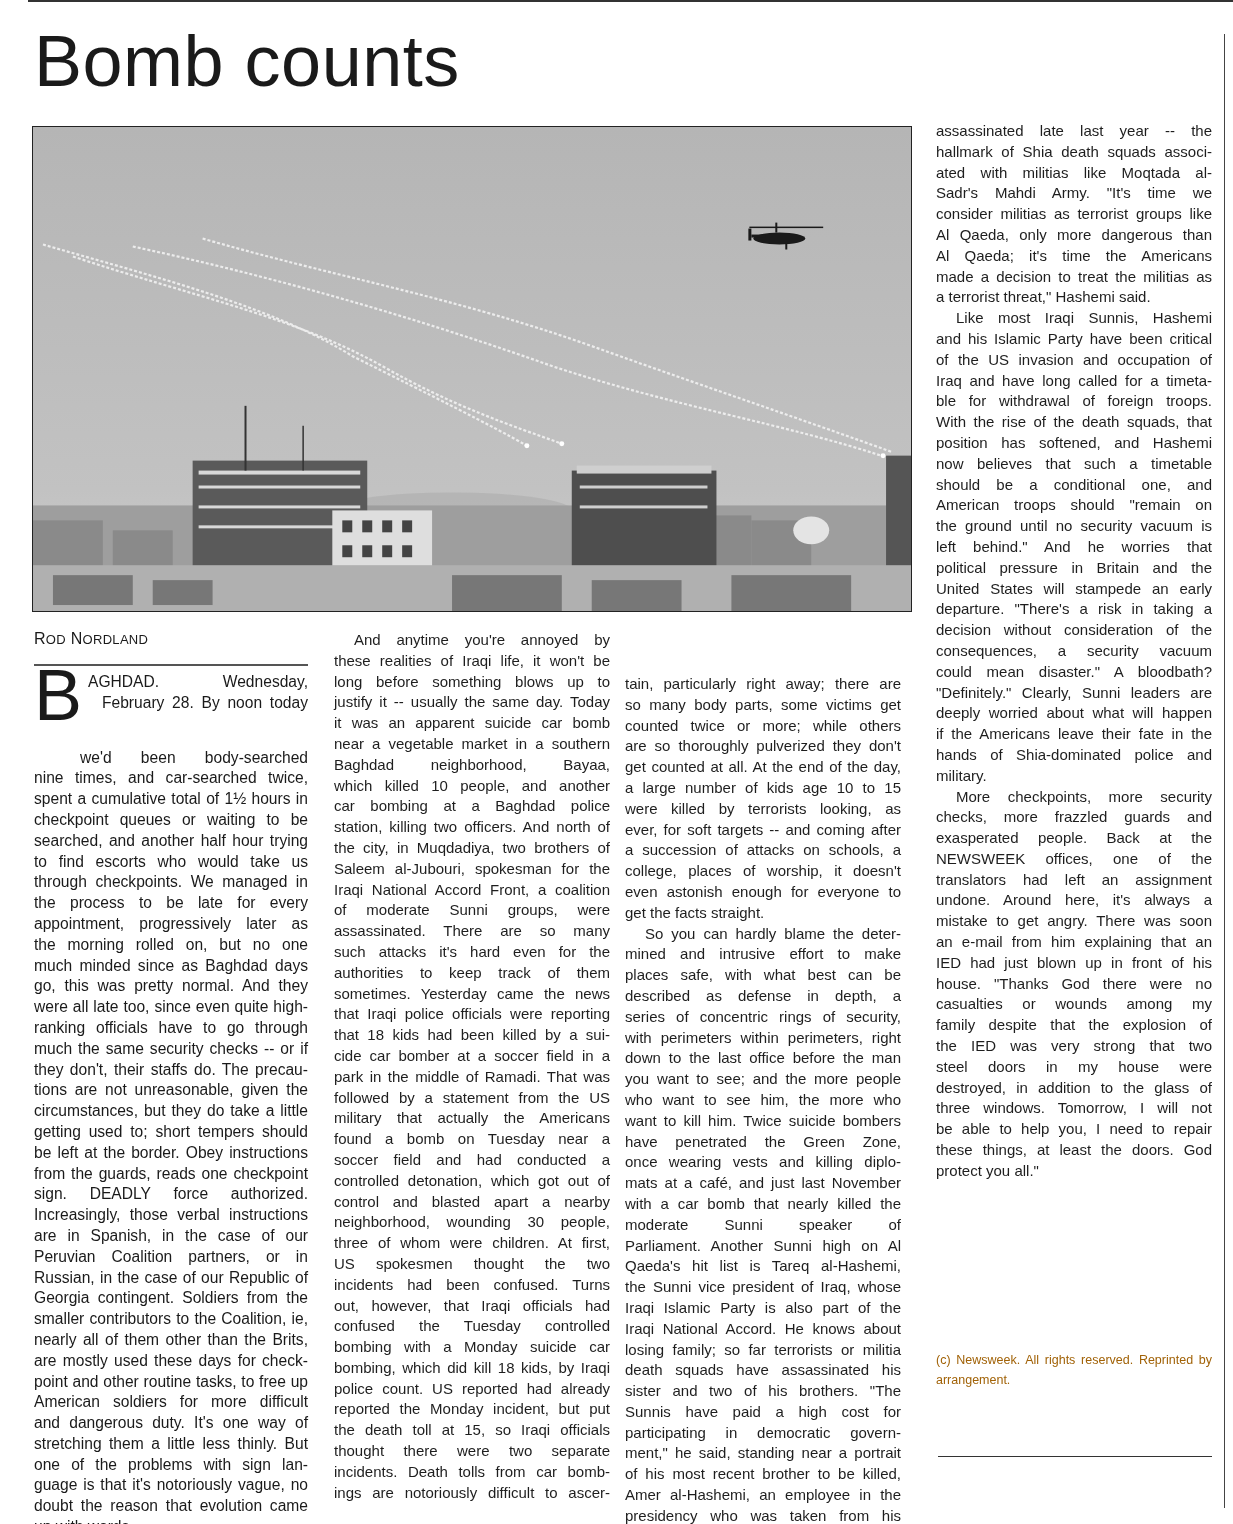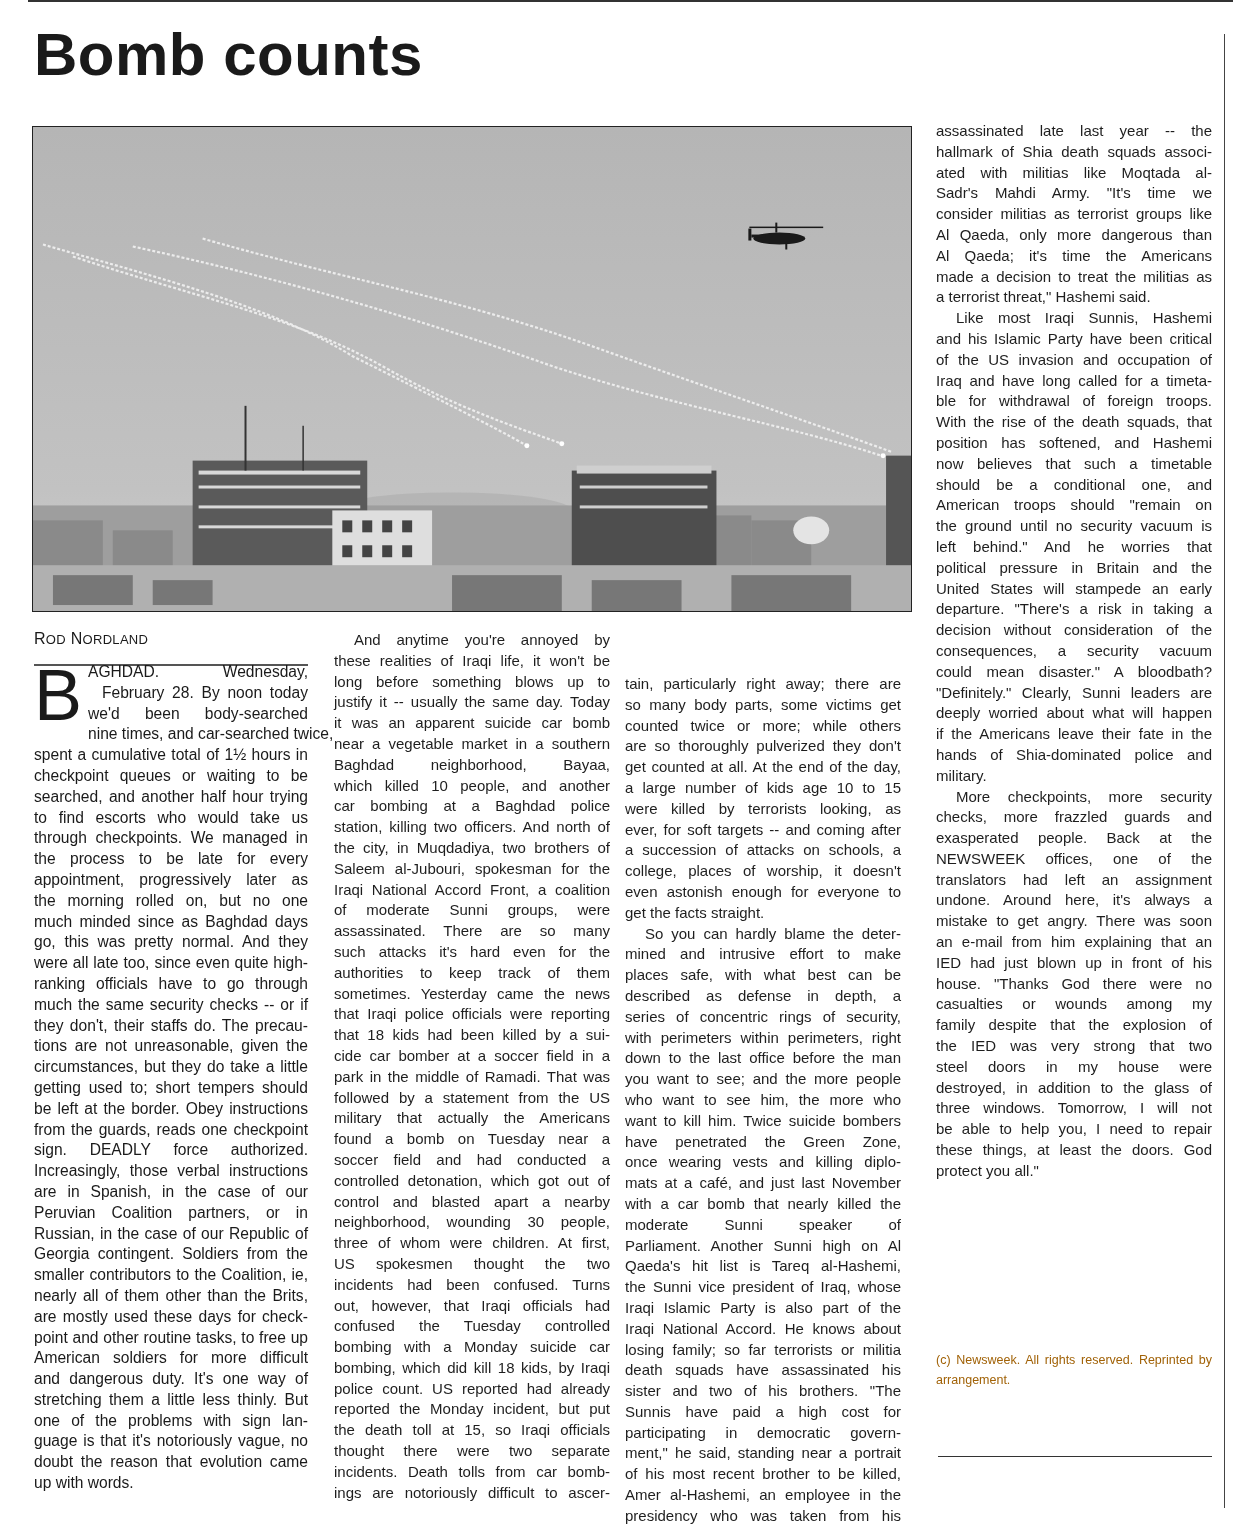--- a/index.html
+++ b/index.html
@@ -1,22 +1,22 @@
 <!DOCTYPE html>
 <html><head>
 <meta charset="utf-8">
 <style>
   html, body { margin: 0; padding: 0; background: #ffffff; }
   body { width: 1233px; height: 1524px; position: relative; overflow: hidden;
          font-family: "Liberation Sans", sans-serif; color: #1a1a1a; }
   .top-rule { position: absolute; left: 28px; right: 0; top: 0; height: 2px; background: #333; }
   .right-rule { position: absolute; left: 1224px; top: 34px; width: 1px; height: 1474px; background: #444; }
   .headline { position: absolute; left: 34px; top: 22px; margin: 0;
-              font-family: "Liberation Sans", sans-serif; font-weight: bold;
-              font-size: 60px; letter-spacing: 0.5px; color: #1a1a1a; line-height: 1.1; }
+              font-family: "Liberation Sans", sans-serif; font-weight: normal;
+              font-size: 72px; letter-spacing: 0.5px; color: #1a1a1a; line-height: 1.1; }
   .photo { position: absolute; left: 32px; top: 126px; width: 880px; height: 486px;
            border: 1px solid #222; box-sizing: border-box; overflow: hidden; background: #b8b8b8; }
   .photo svg { display: block; width: 100%; height: 100%; }
   .col { position: absolute; font-size: 15px; line-height: 20.8px; color: #1e1e1e; }
   .col .ln { display: block; text-align: justify; text-align-last: justify; white-space: nowrap; height: 20.8px; overflow: visible; }
   .col .ln.last { text-align-last: left; }
   .col .ln.ind { text-indent: 20px; }
   .col2 { left: 334px; top: 630px; width: 276px; }
   .col3 { left: 625px; top: 630px; width: 276px; margin-top: 44px; }
   .col4 { left: 936px; top: 121px; width: 276px; }
@@ -128,23 +128,23 @@
       <rect x="700" y="450" width="120" height="36"></rect>
     </g>
   </svg>
 </div>
 
 <div class="byline"><span>R</span><span class="sc">OD</span> <span>N</span><span class="sc">ORDLAND</span></div>
 
 <div class="body1">
   <span class="dropcap">B</span>
   <div id="col1-lines">
-      <span class="ln" style="margin-left: 46px;">AGHDAD. Wednesday,</span>
+      <span class="ln" style="margin-left: 46px; margin-top: 10px;">AGHDAD. Wednesday,</span>
       <span class="ln" style="margin-left: 68px;">February 28. By noon today</span>
-      <span class="ln" style="margin-left: 46px;">we'd been body-searched</span>
+      <span class="ln" style="margin-left: 46px; margin-top: 34px;">we'd been body-searched</span>
       <span class="ln">nine times, and car-searched twice,</span>
       <span class="ln">spent a cumulative total of 1½ hours in</span>
       <span class="ln">checkpoint queues or waiting to be</span>
       <span class="ln">searched, and another half hour trying</span>
       <span class="ln">to find escorts who would take us</span>
       <span class="ln">through checkpoints. We managed in</span>
       <span class="ln">the process to be late for every</span>
       <span class="ln">appointment, progressively later as</span>
       <span class="ln">the morning rolled on, but no one</span>
       <span class="ln">much minded since as Baghdad days</span>

